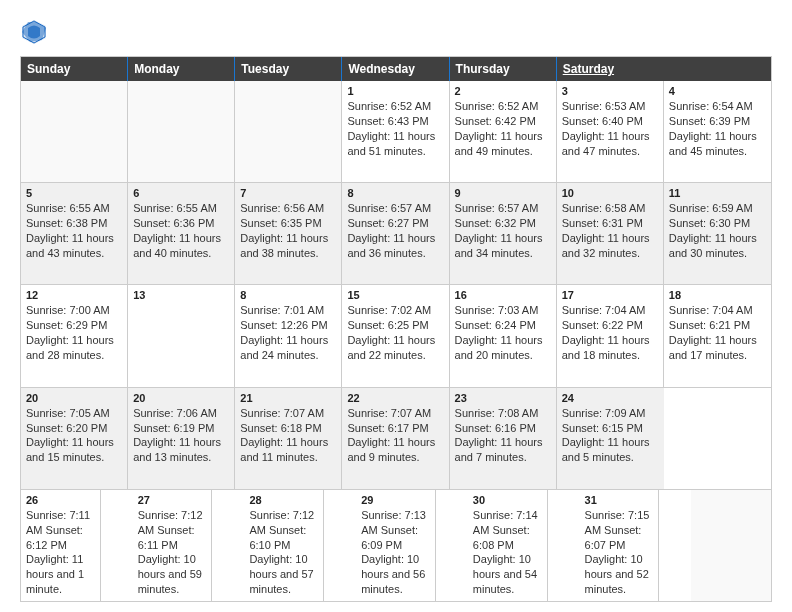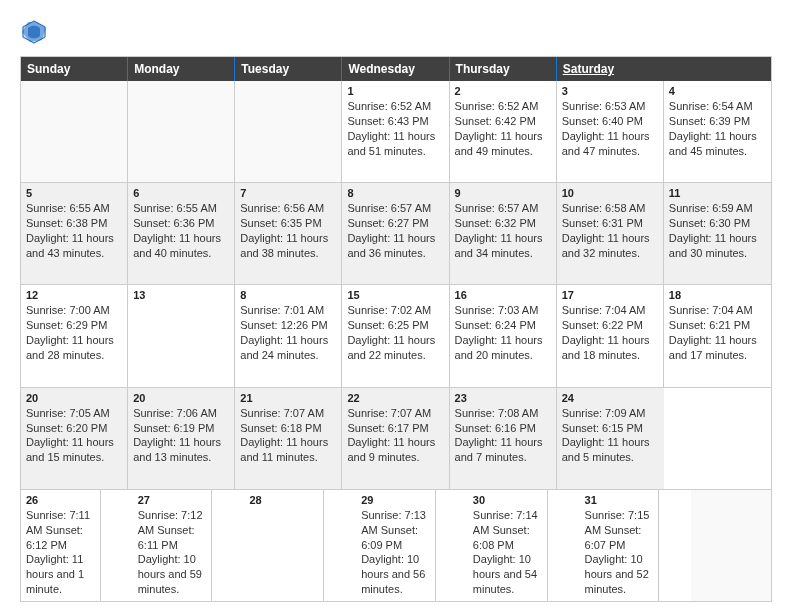--- a/index.html
+++ b/index.html
@@ -331,20 +331,24 @@
           </div>
           <div class="cal-cell">
             <div class="day-num">27</div>
             <div class="cell-text">Sunrise: 7:12 AM
 Sunset: 6:11 PM
 Daylight: 10 hours
 and 59 minutes.</div>
           </div>
           <div class="cal-cell">
             <div class="day-num">28</div>
+            <div class="cell-text">Sunrise: 7:12 AM
+Sunset: 6:10 PM
+Daylight: 10 hours
+and 57 minutes.</div>
           </div>
           <div class="cal-cell">
             <div class="day-num">29</div>
             <div class="cell-text">Sunrise: 7:13 AM
 Sunset: 6:09 PM
 Daylight: 10 hours
 and 56 minutes.</div>
           </div>
           <div class="cal-cell">
             <div class="day-num">30</div>

